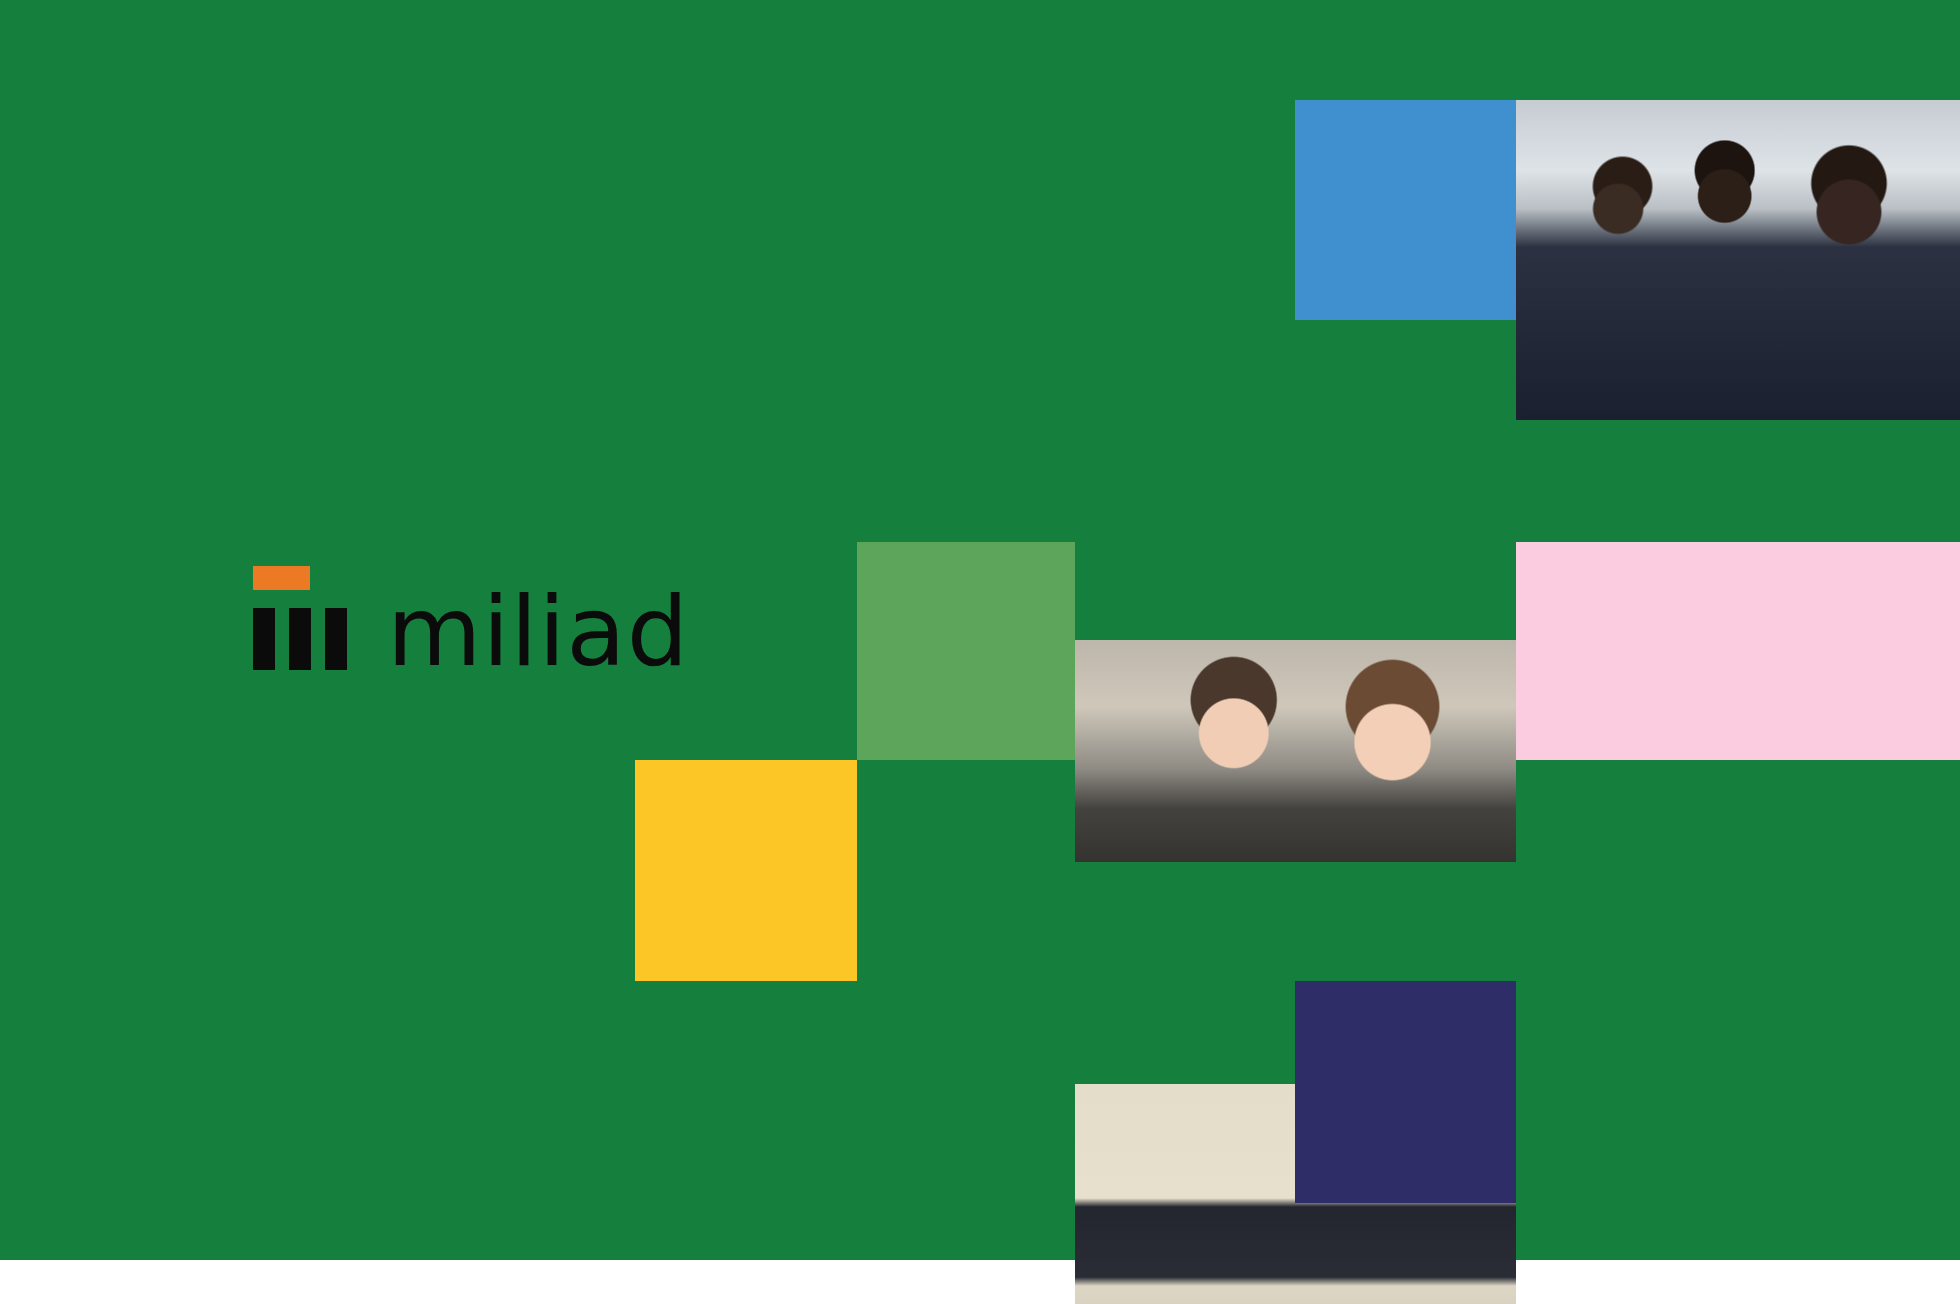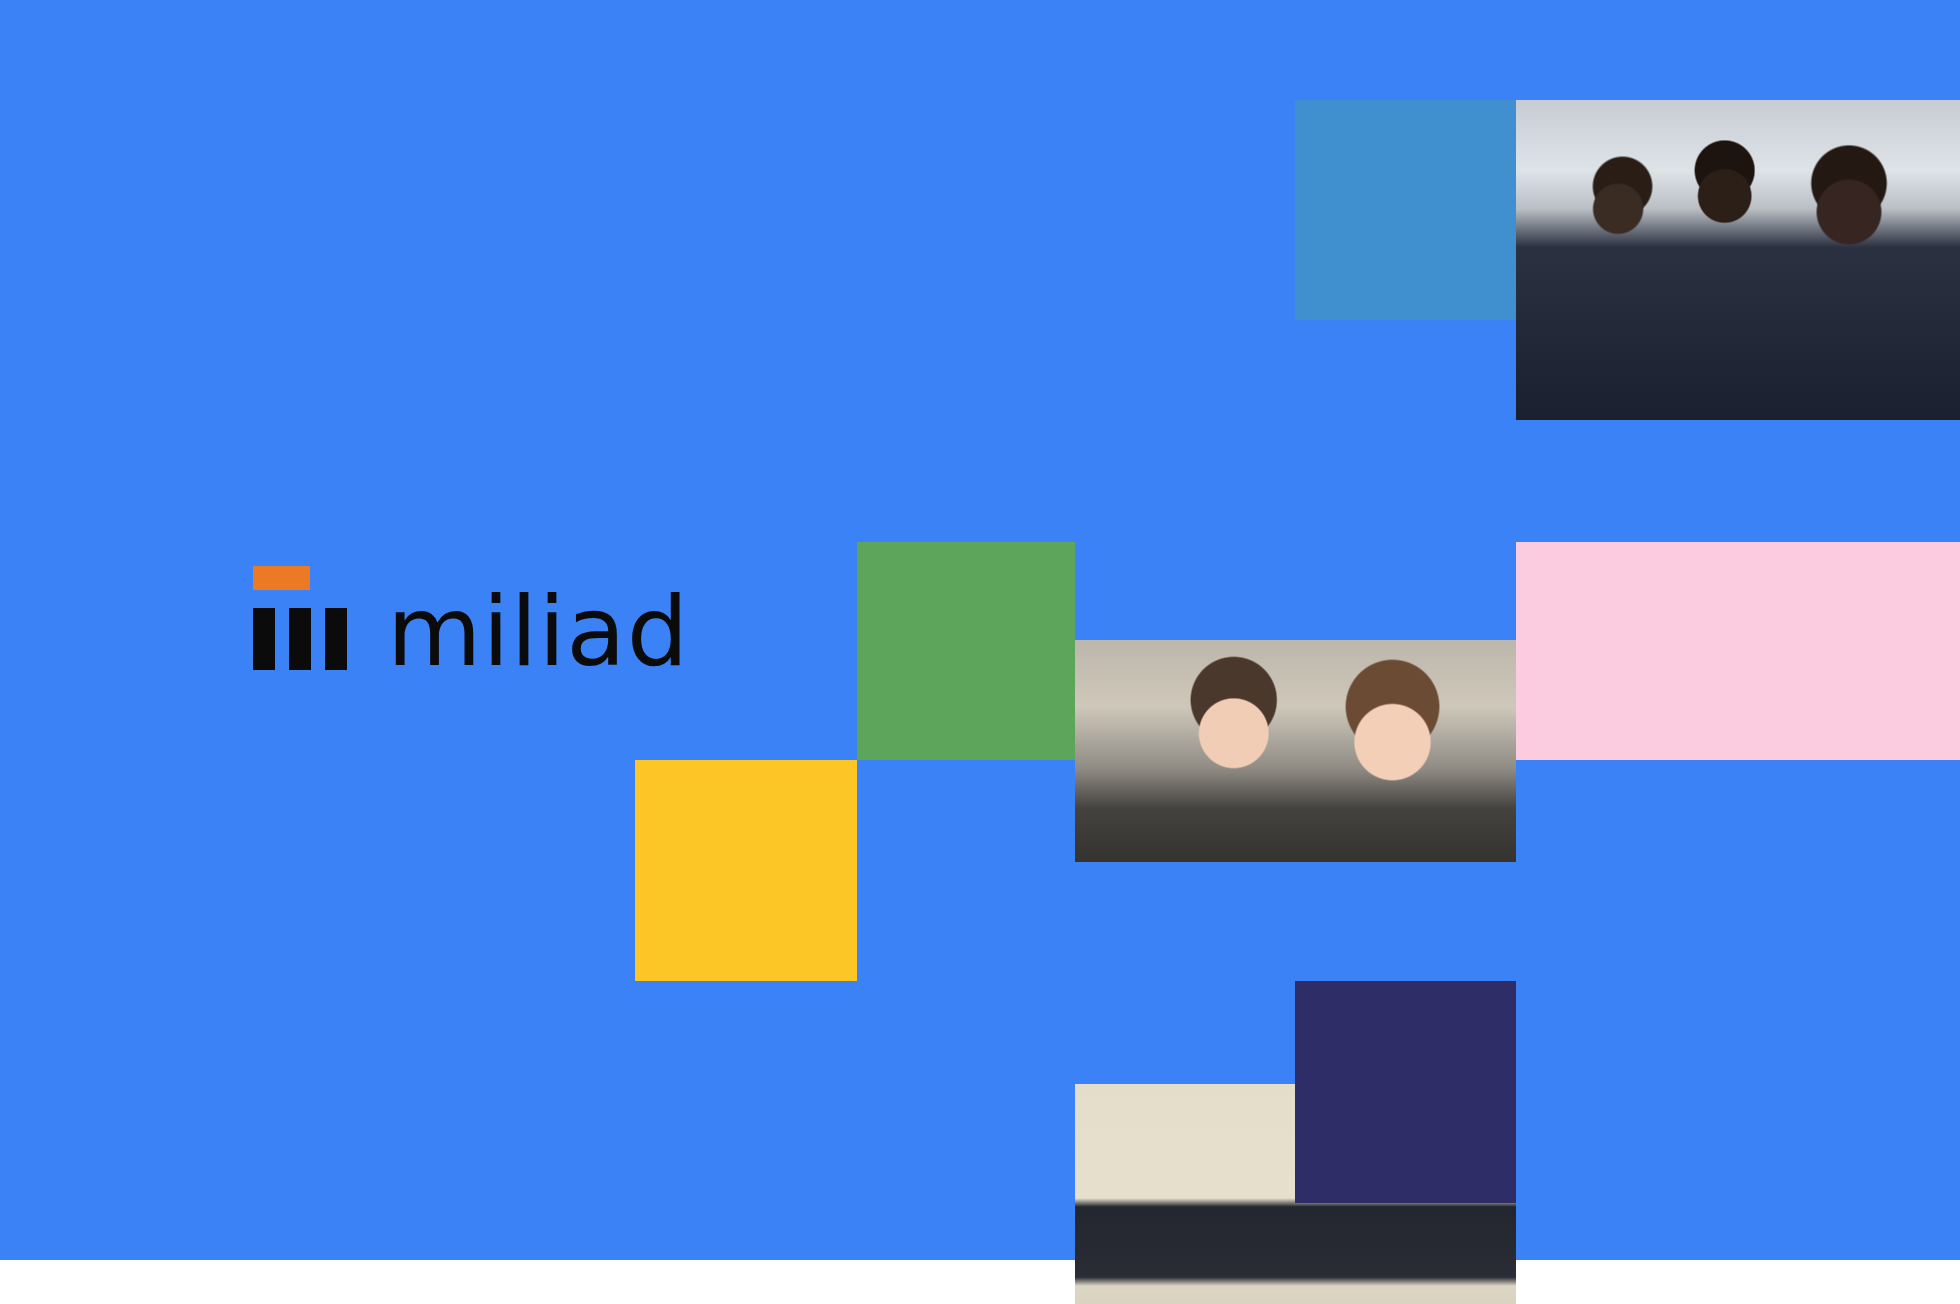--- a/index.html
+++ b/index.html
@@ -6,21 +6,21 @@
   * { box-sizing: border-box; margin: 0; padding: 0; }
   html, body {
     width: 1960px; height: 1304px;
     background: #ffffff;
     font-family: "Liberation Sans", sans-serif;
     overflow: hidden;
   }
   #stage {
     position: relative;
     width: 1960px; height: 1260px;
-    background: #3b82f6;
+    background: #15803d;
   }
 
   
   .tile { position: absolute; overflow: hidden; }
 
   
   #logo-lockup {
     position: absolute;
     left: 250px; top: 560px;
     width: 500px; height: 110px;

